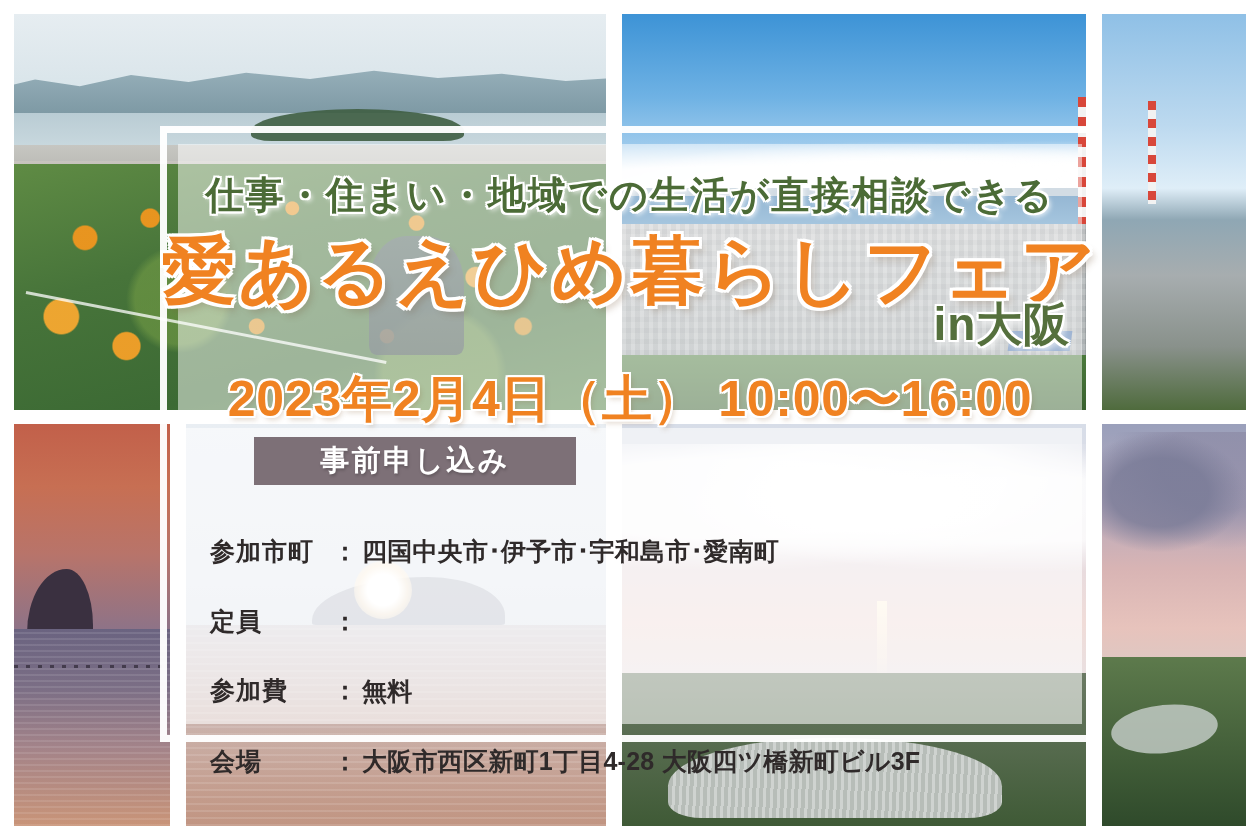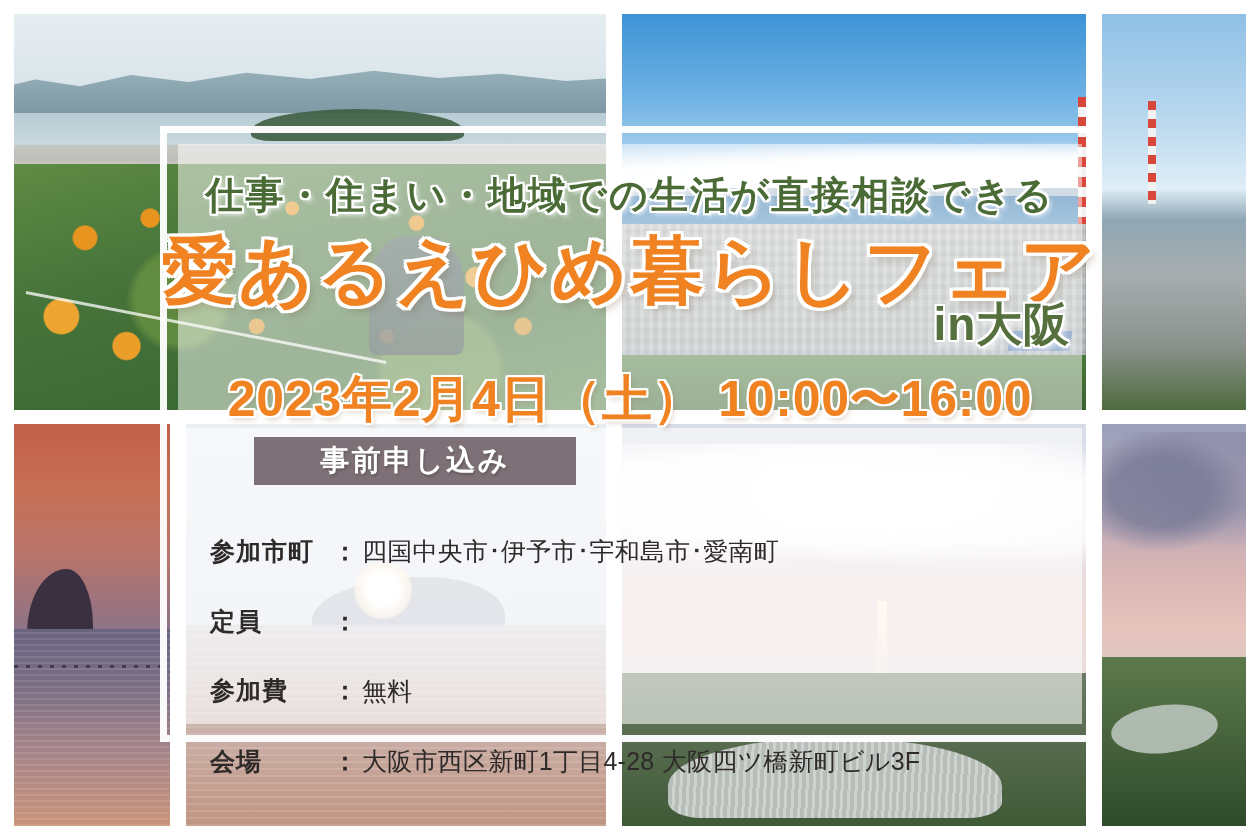--- a/index.html
+++ b/index.html
@@ -292,21 +292,21 @@
   .drow{display:flex;align-items:center;margin-bottom:17px;margin-top:36px;}
   .dlabel{
     width:118px;flex:0 0 118px;
     font-size:25px;font-weight:bold;letter-spacing:.04em;
   }
   .dcolon{
     width:34px;flex:0 0 34px;
     font-size:25px;font-weight:bold;text-align:center;
   }
   .dvalue{
-    font-size:25px;font-weight:normal;letter-spacing:.01em;line-height:1.38;
+    font-size:25px;font-weight:bold;letter-spacing:.01em;line-height:1.38;
   }
   .dvalue .note{margin-left:18px;}
   .dvalue .l2{display:block;margin-top:4px;}
 </style>
 </head>
 <body>
 
 <div id="poster">
 
   <div class="photo-grid">

